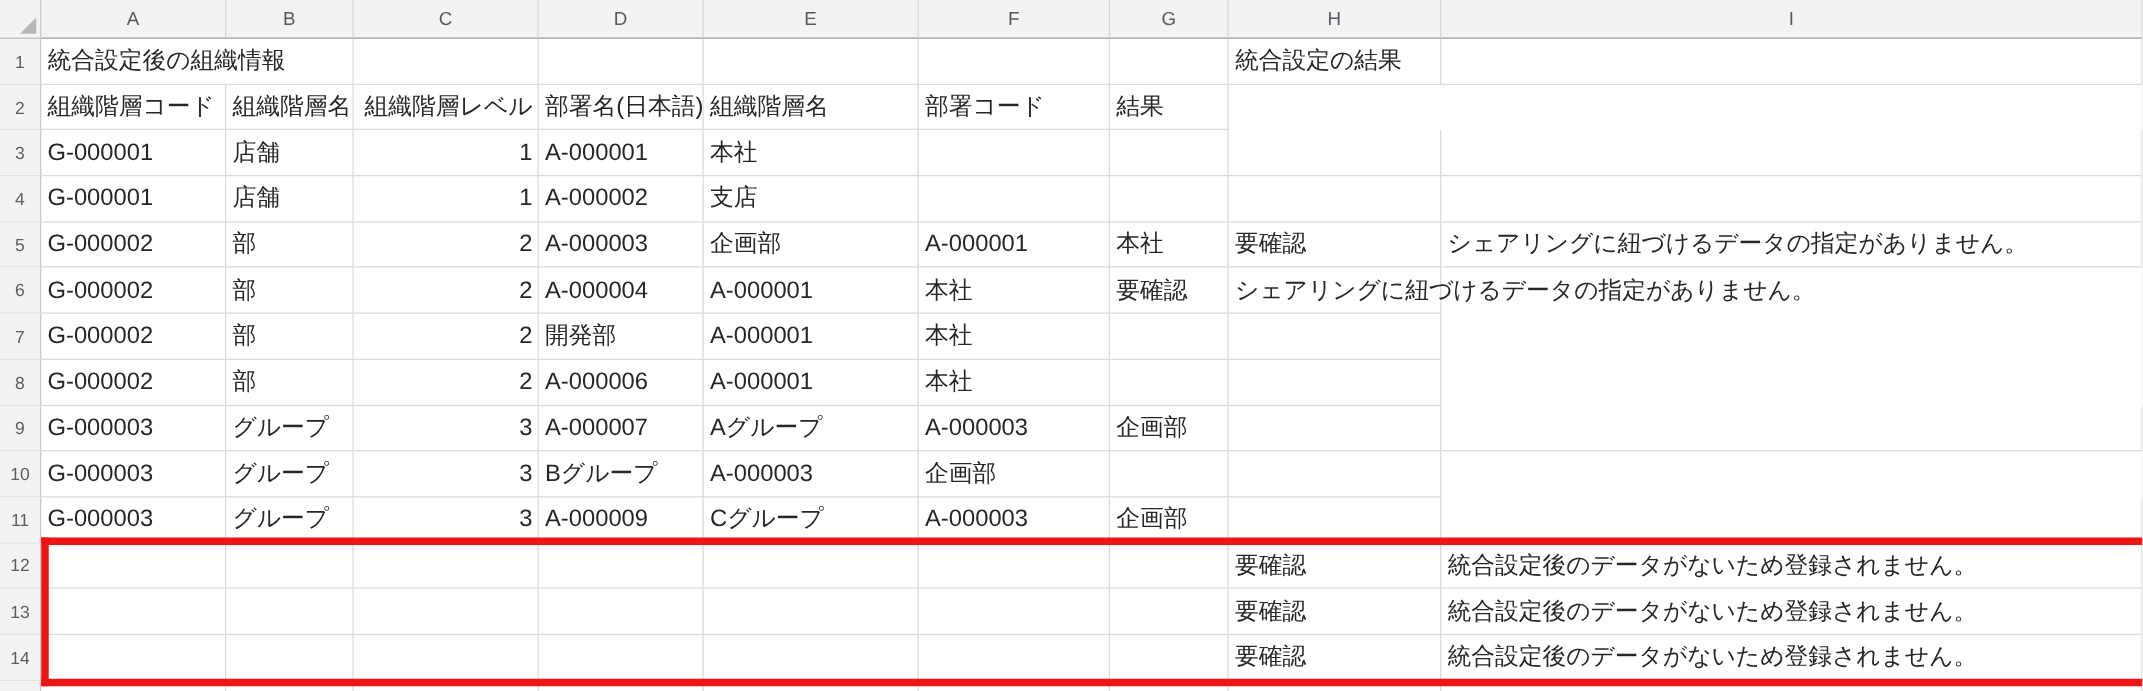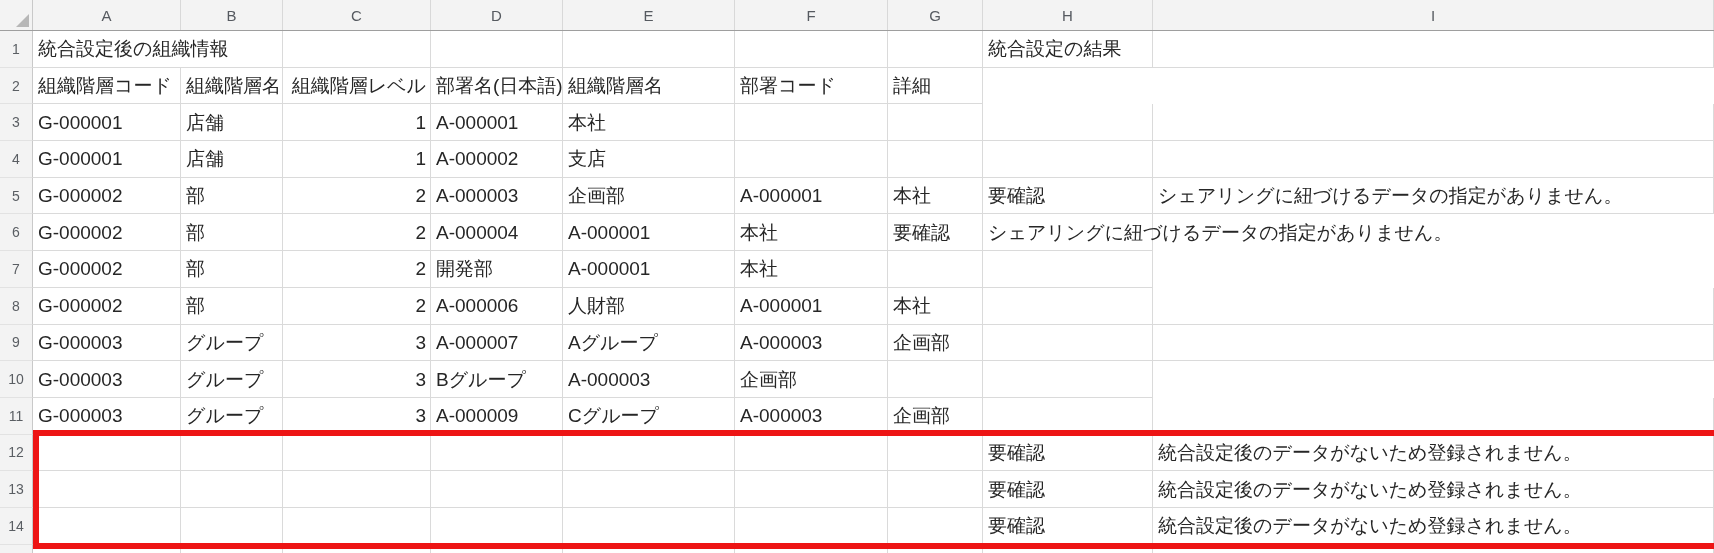--- a/index.html
+++ b/index.html
@@ -104,21 +104,21 @@
         <div class="cell col-8"></div>
       </div>
       <div class="sheet-row row-2">
         <div class="rh">2</div>
         <div class="cell col-0">組織階層コード</div>
         <div class="cell col-1">組織階層名</div>
         <div class="cell col-2 num">組織階層レベル</div>
         <div class="cell col-4">部署名(日本語)</div>
         <div class="cell col-5">組織階層名</div>
         <div class="cell col-6">部署コード</div>
-        <div class="cell col-8">詳細</div>
+        <div class="cell col-7">結果</div>
       </div>
       <div class="sheet-row row-3">
         <div class="rh">3</div>
         <div class="cell col-0">G-000001</div>
         <div class="cell col-1">店舗</div>
         <div class="cell col-2 num">1</div>
         <div class="cell col-3">A-000001</div>
         <div class="cell col-4">本社</div>
         <div class="cell col-5"></div>
         <div class="cell col-6"></div>
@@ -170,21 +170,20 @@
         <div class="cell col-6">本社</div>
         <div class="cell col-7"></div>
         <div class="cell col-8"></div>
       </div>
       <div class="sheet-row row-8">
         <div class="rh">8</div>
         <div class="cell col-0">G-000002</div>
         <div class="cell col-1">部</div>
         <div class="cell col-2 num">2</div>
         <div class="cell col-3">A-000006</div>
-        <div class="cell col-4">人財部</div>
         <div class="cell col-5">A-000001</div>
         <div class="cell col-6">本社</div>
         <div class="cell col-7"></div>
         <div class="cell col-8"></div>
       </div>
       <div class="sheet-row row-9">
         <div class="rh">9</div>
         <div class="cell col-0">G-000003</div>
         <div class="cell col-1">グループ</div>
         <div class="cell col-2 num">3</div>

